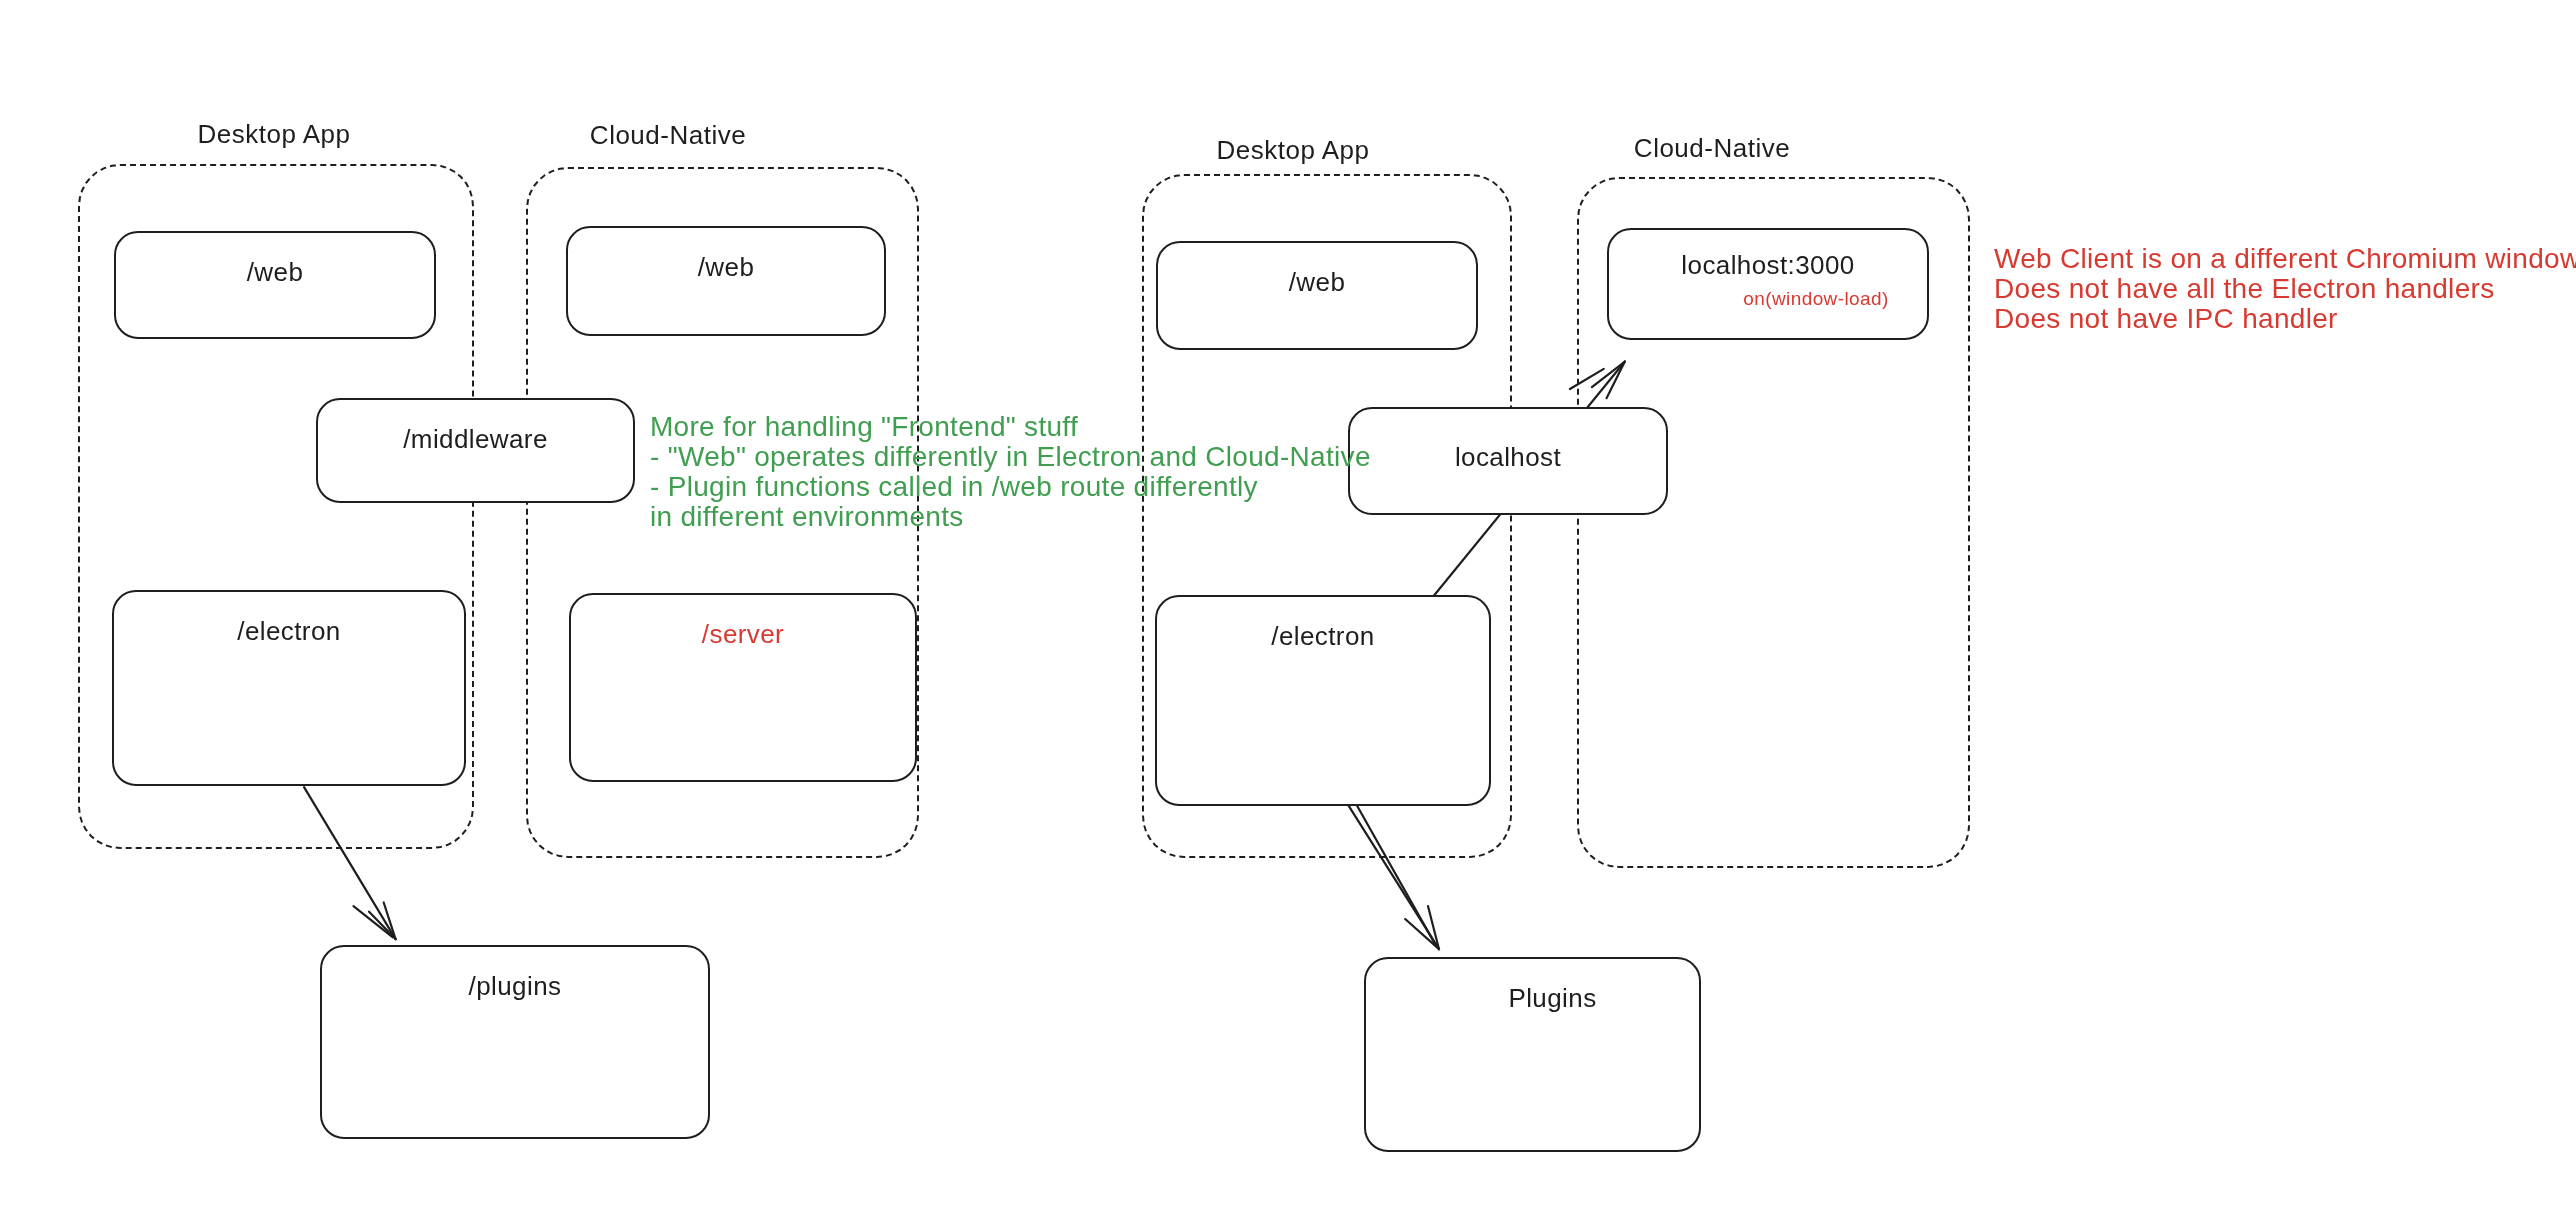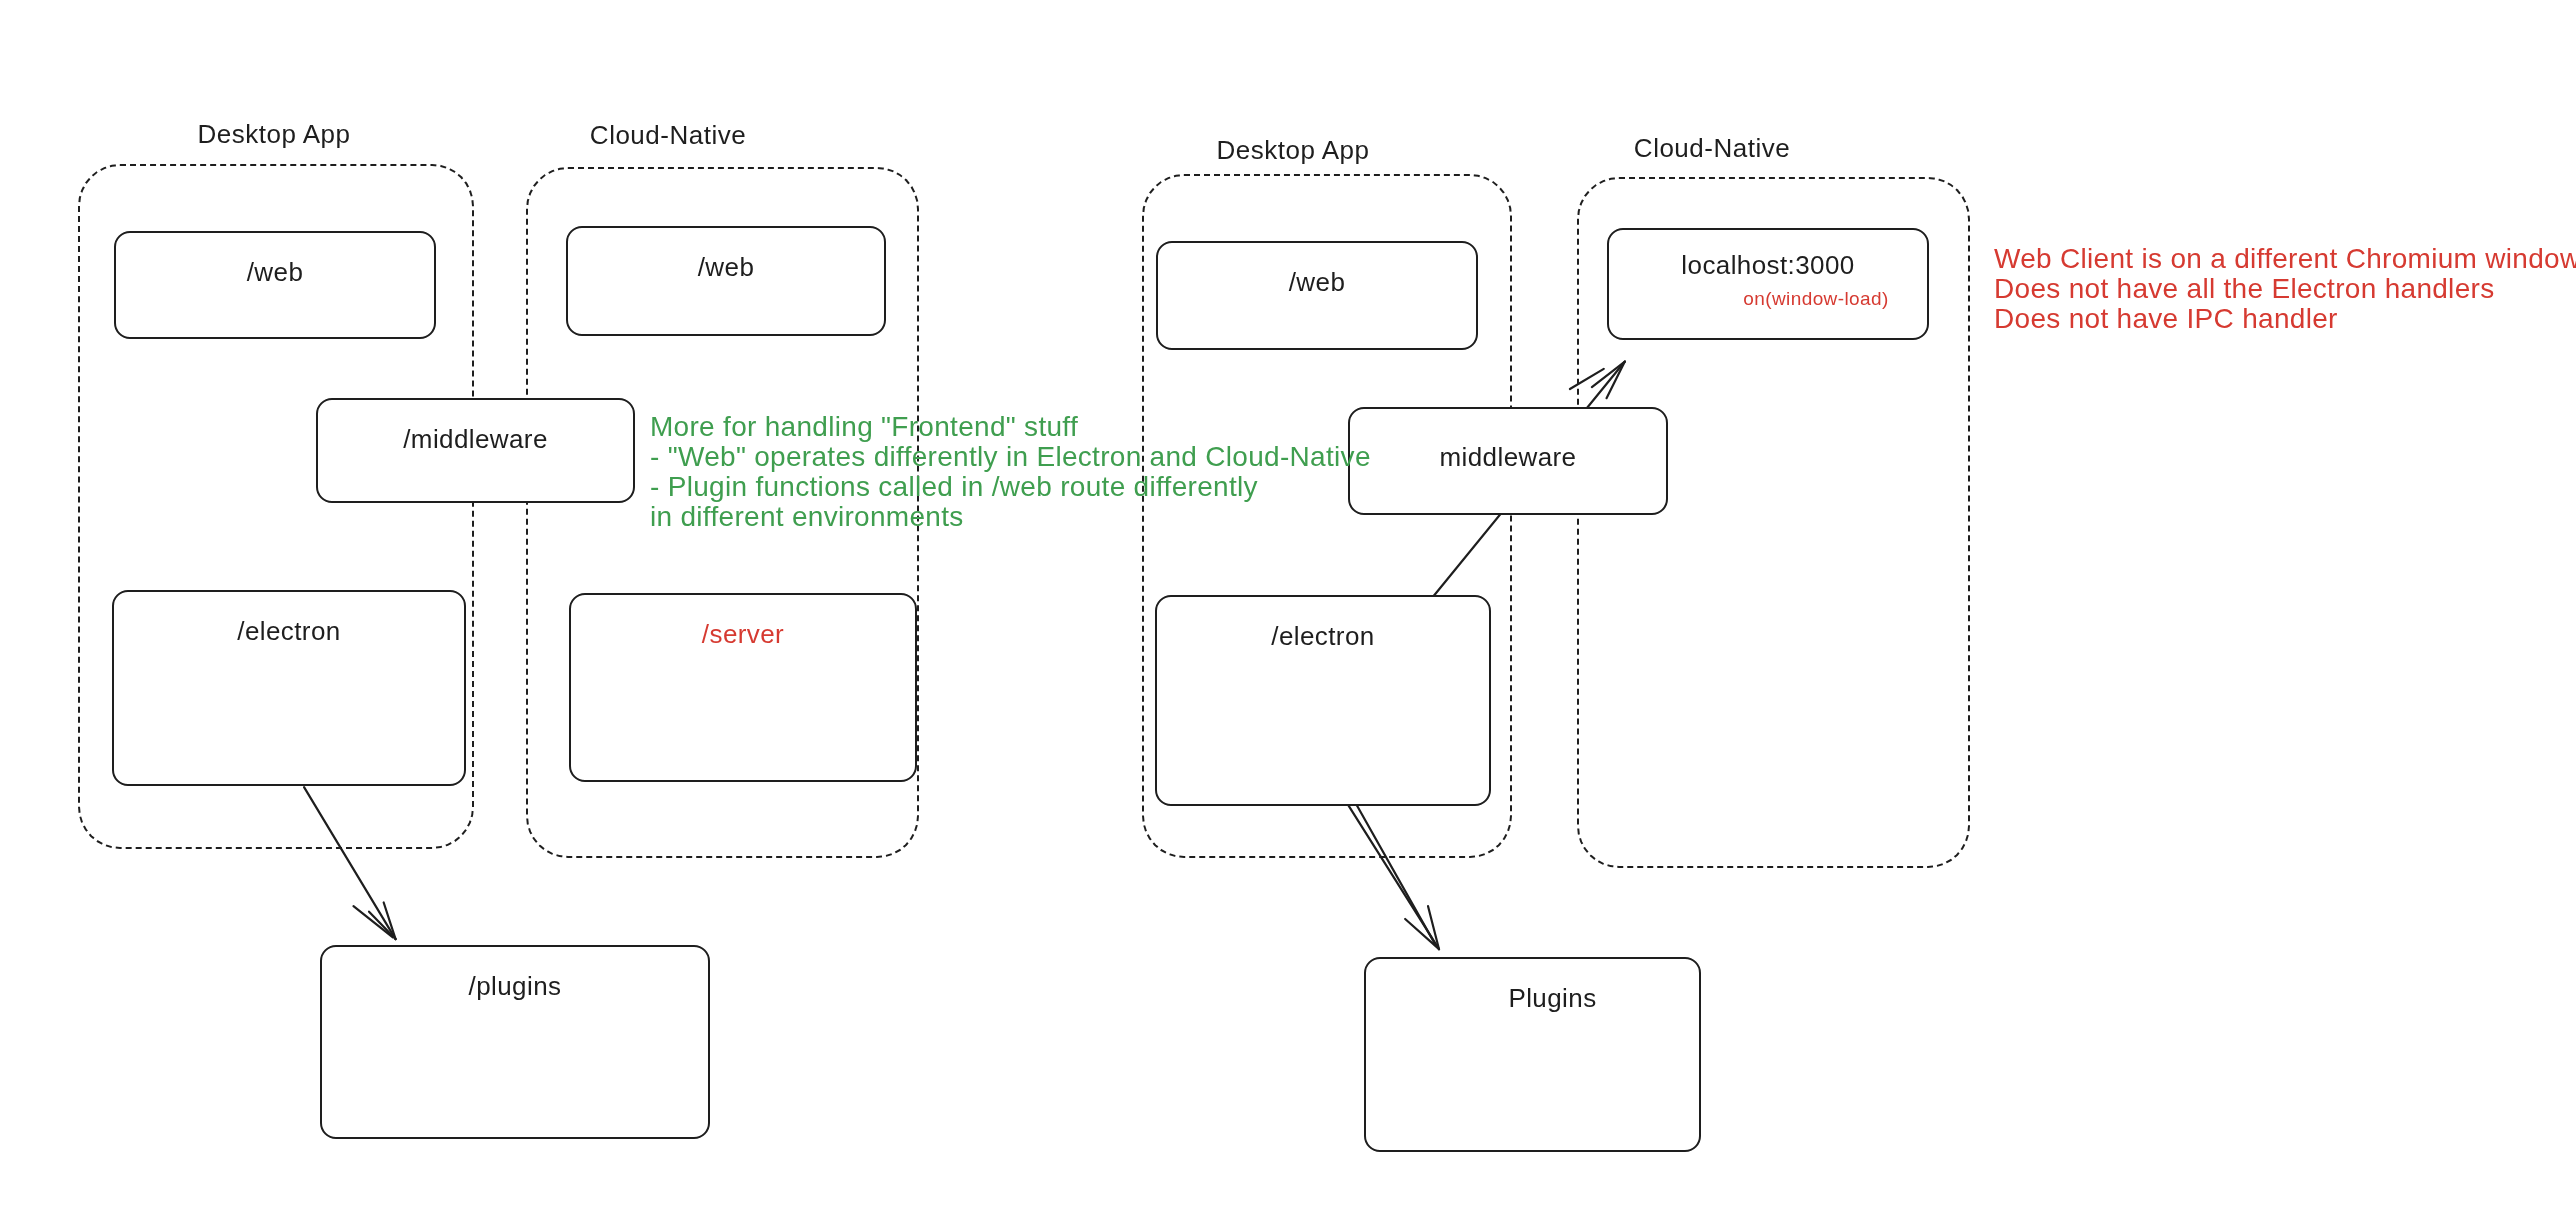--- a/index.html
+++ b/index.html
@@ -5,21 +5,21 @@
   :root{ --ink:#1e1e1e; --red:#d63a31; --green:#3f9e4f; --bg:#ffffff; }
   html,body{margin:0;padding:0;background:var(--bg);}
   #canvas{
     position:relative; width:2576px; height:1232px; background:var(--bg);
     font-family:"Liberation Sans", sans-serif; color:var(--ink); overflow:hidden;
   }
   .container{
     position:absolute; border:2.7px dashed var(--ink); border-radius:42px; background:transparent;
   }
   .box{
-    position:absolute; border:2.3px solid var(--ink); border-radius:16px; background:var(--bg);
+    position:absolute; border:2.3px solid var(--ink); border-radius:24px; background:var(--bg);
     display:flex; flex-direction:column; align-items:center; padding-top:24px;
     font-size:26px; letter-spacing:0.4px; box-sizing:border-box;
   }
   .ctitle{
     position:absolute; font-size:26px; letter-spacing:0.5px; white-space:nowrap;
     transform:translateX(-50%);
   }
   .note{ position:absolute; font-size:28px; line-height:30px; white-space:nowrap; letter-spacing:0.3px;}
   .green{ color:var(--green); }
   .red{ color:var(--red); }
@@ -83,21 +83,21 @@
   </div>
 
   <div class="box" style="left:1156px; top:241px; width:322px; height:109px;">
     <span>/web</span>
   </div>
   <div class="box" style="left:1607px; top:228px; width:322px; height:112px; padding-top:20px;">
     <span>localhost:3000</span>
     <span class="red sub-right" style="font-size:19px;">on(window-load)</span>
   </div>
   <div class="box" style="left:1348px; top:407px; width:320px; height:108px; padding-top:33px;">
-    <span>middleware</span>
+    <span>localhost</span>
   </div>
   <div class="box" style="left:1155px; top:595px; width:336px; height:211px;">
     <span>/electron</span>
   </div>
   <div class="box" style="left:1364px; top:957px; width:337px; height:195px;padding-left:40px;">
     <span>Plugins</span>
   </div>
 
   <div class="note green" style="left:650px; top:412px;">
     <div>More for handling "Frontend" stuff</div>

